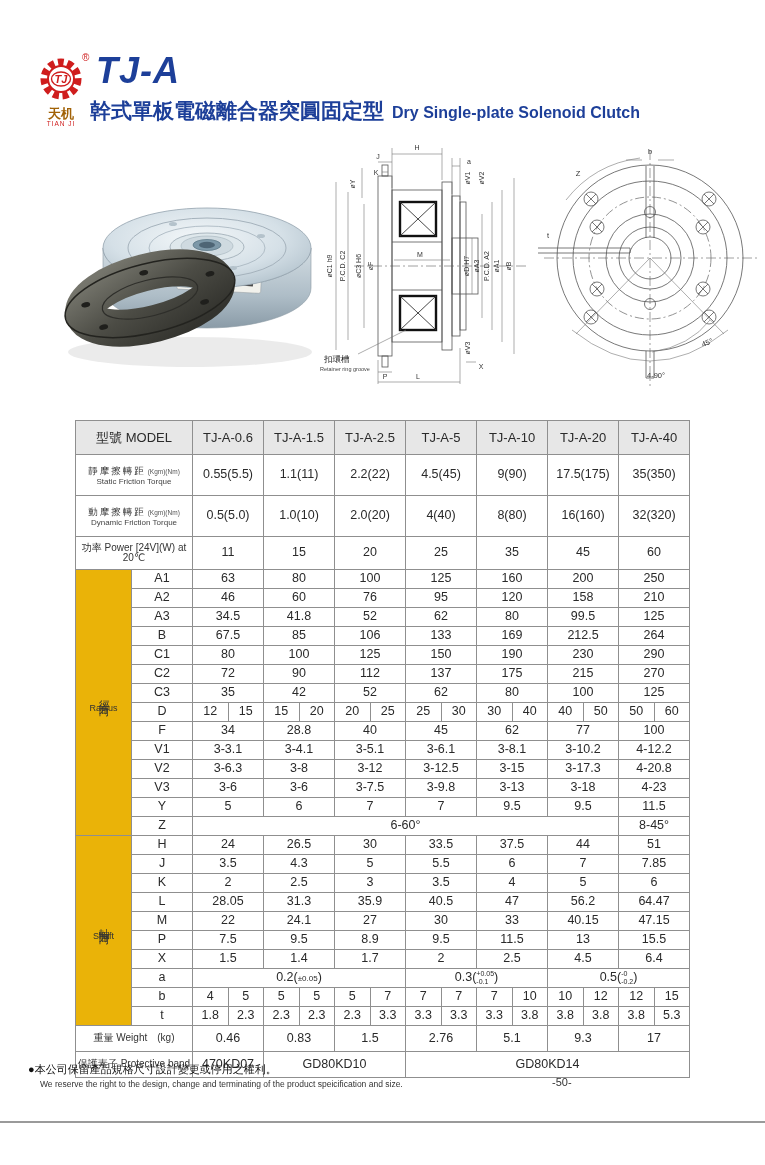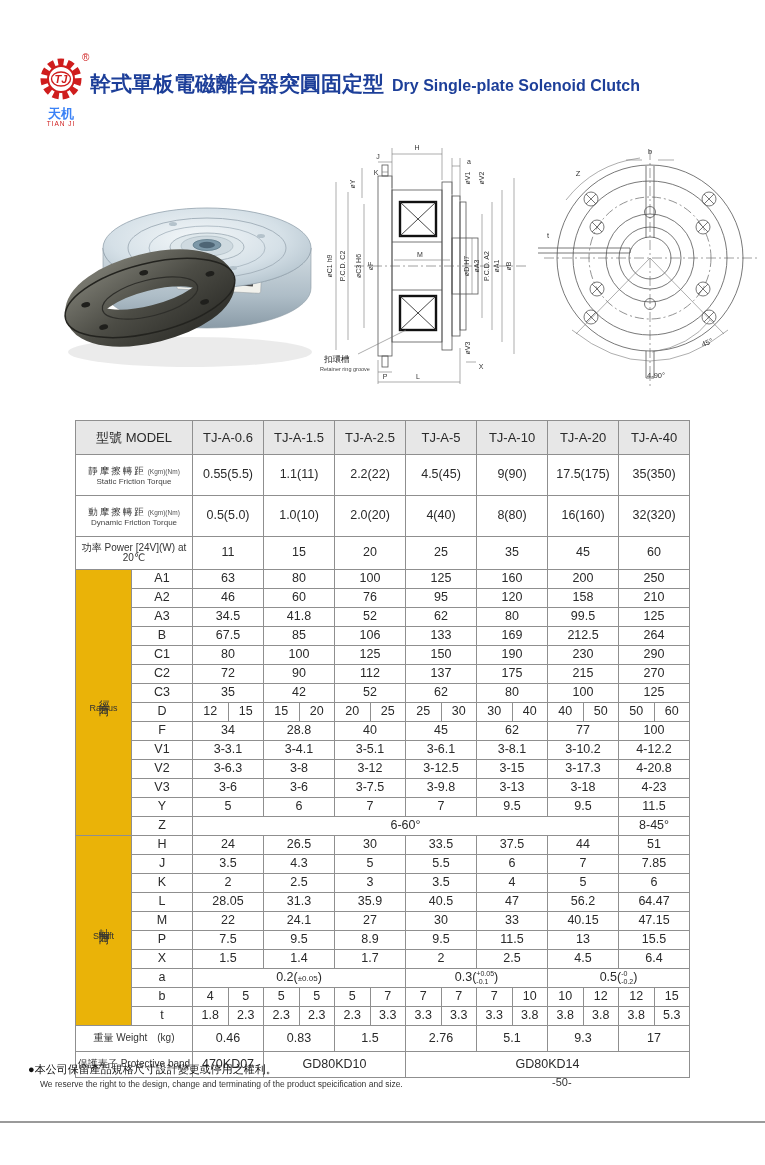--- a/index.html
+++ b/index.html
@@ -2,25 +2,25 @@
 <html><head>
 <meta charset="utf-8">
 <style>
   html,body{margin:0;padding:0;background:#fff;}
   .page{position:relative;width:765px;height:1165px;background:#fff;overflow:hidden;
         font-family:"Liberation Sans","DejaVu Sans",sans-serif;color:#222;}
 
   
   .logo{position:absolute;left:30px;top:56px;width:62px;text-align:center;}
   .logo .reg{position:absolute;left:52px;top:-4px;font-size:10px;color:#cf1d1d;}
-  .brand-cn{font-size:13px;color:#3b82f6;font-weight:bold;line-height:1;margin-top:1px;}
+  .brand-cn{font-size:13px;color:#a16207;font-weight:bold;line-height:1;margin-top:1px;}
   .brand-en{font-size:6.5px;color:#cf1d1d;letter-spacing:1px;line-height:1.2;}
   .titles{position:absolute;left:96px;top:52px;}
   .titles h1{margin:0;font-size:36px;font-style:italic;font-weight:bold;color:#1d3f99;letter-spacing:1px;line-height:1.05;}
-  .subtitle{margin-top:18px;margin-left:-6px;white-space:nowrap;}
+  .subtitle{margin-top:7px;margin-left:-6px;white-space:nowrap;}
   .subtitle .cn{font-size:21px;font-weight:bold;color:#1d3f99;}
   .subtitle .en{font-size:16px;font-weight:bold;color:#1d3f99;margin-left:8px;}
 
   
   .fig{position:absolute;}
   svg text{font-family:"Liberation Sans","DejaVu Sans",sans-serif;}
 
   
   table.spec{position:absolute;left:75px;top:420px;width:614px;border-collapse:collapse;table-layout:fixed;}
   table.spec td{border:1px solid #8f8f8f;text-align:center;vertical-align:middle;
@@ -63,20 +63,21 @@
       <circle cx="23" cy="23" r="16" fill="none" stroke="#cf1d1d" stroke-width="9" stroke-dasharray="5.5 3.5"></circle>
       <circle cx="23" cy="23" r="13" fill="#fff" stroke="#cf1d1d" stroke-width="2"></circle>
       <ellipse cx="23" cy="23" rx="9.5" ry="7" fill="none" stroke="#cf1d1d" stroke-width="1.4"></ellipse>
       <text x="23" y="27" text-anchor="middle" font-size="11" font-style="italic" font-weight="bold" fill="#cf1d1d">TJ</text>
     </svg>
     <div class="reg">®</div>
     <div class="brand-cn">天机</div>
     <div class="brand-en">TIAN JI</div>
   </div>
   <div class="titles">
+    <h1>TJ-A</h1>
     <div class="subtitle">
       <span class="cn">幹式單板電磁離合器突圓固定型</span><span class="en">Dry Single-plate Solenoid Clutch</span>
     </div>
   </div>
 
   <svg class="fig" style="left:55px;top:148px" width="265" height="235" viewBox="0 0 265 235">
     <defs>
       <radialGradient id="face" cx="45%" cy="38%" r="75%">
         <stop offset="0%" stop-color="#f3f7f9"></stop>
           <stop offset="55%" stop-color="#d5e0e7"></stop>

